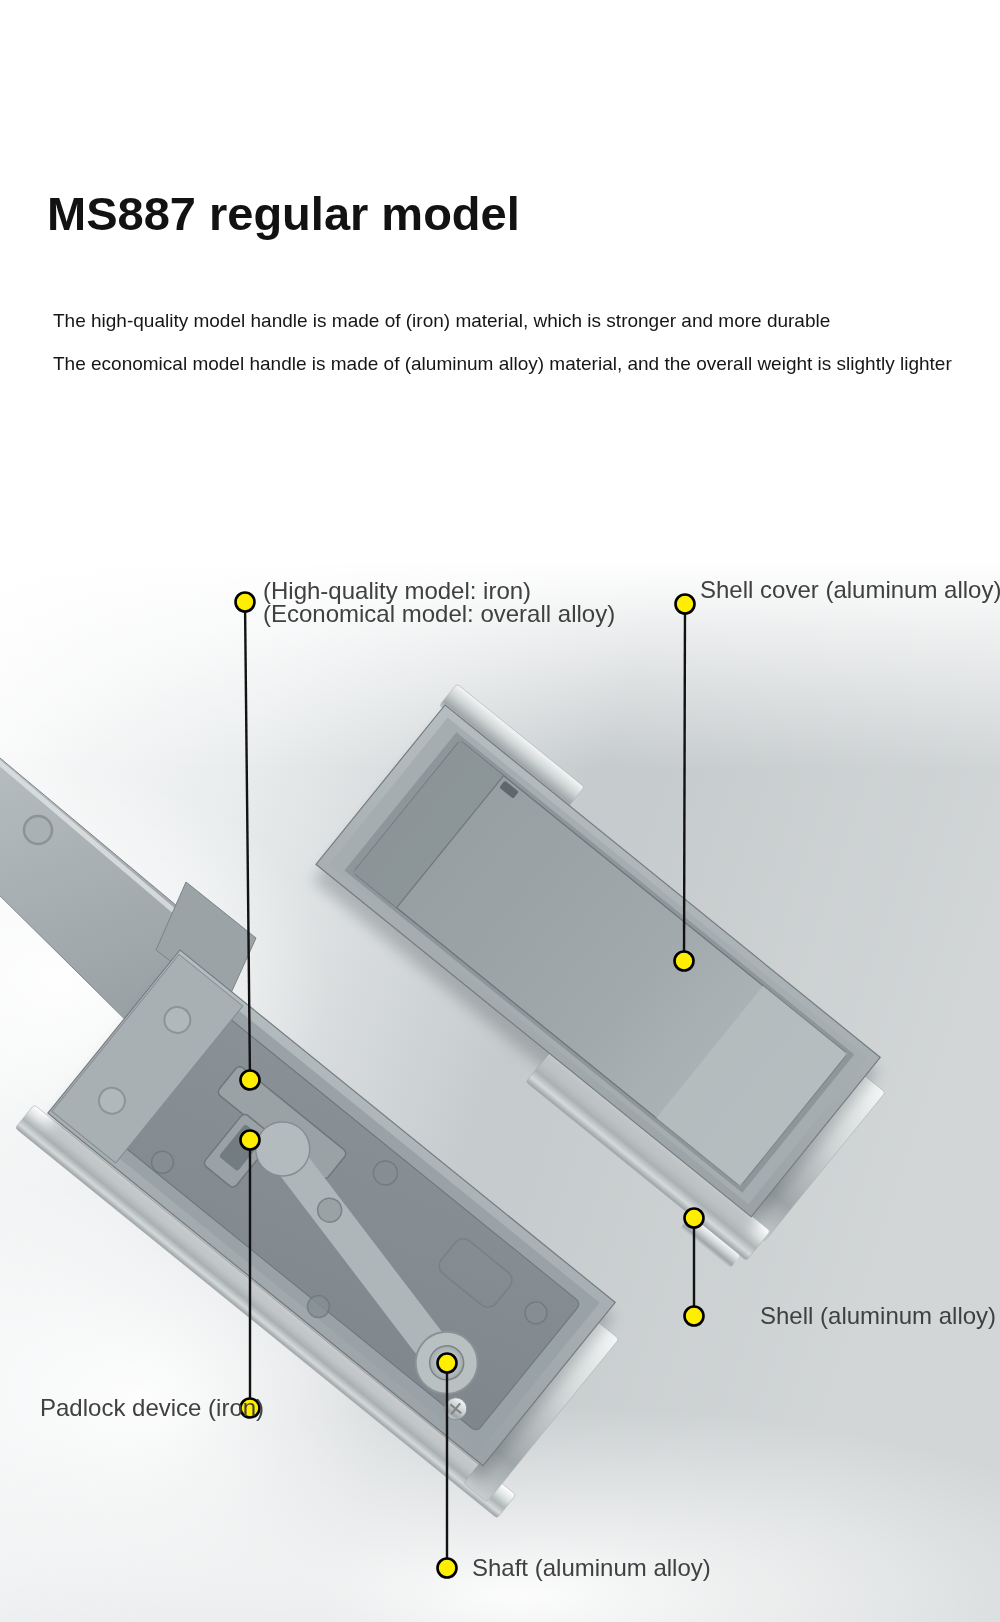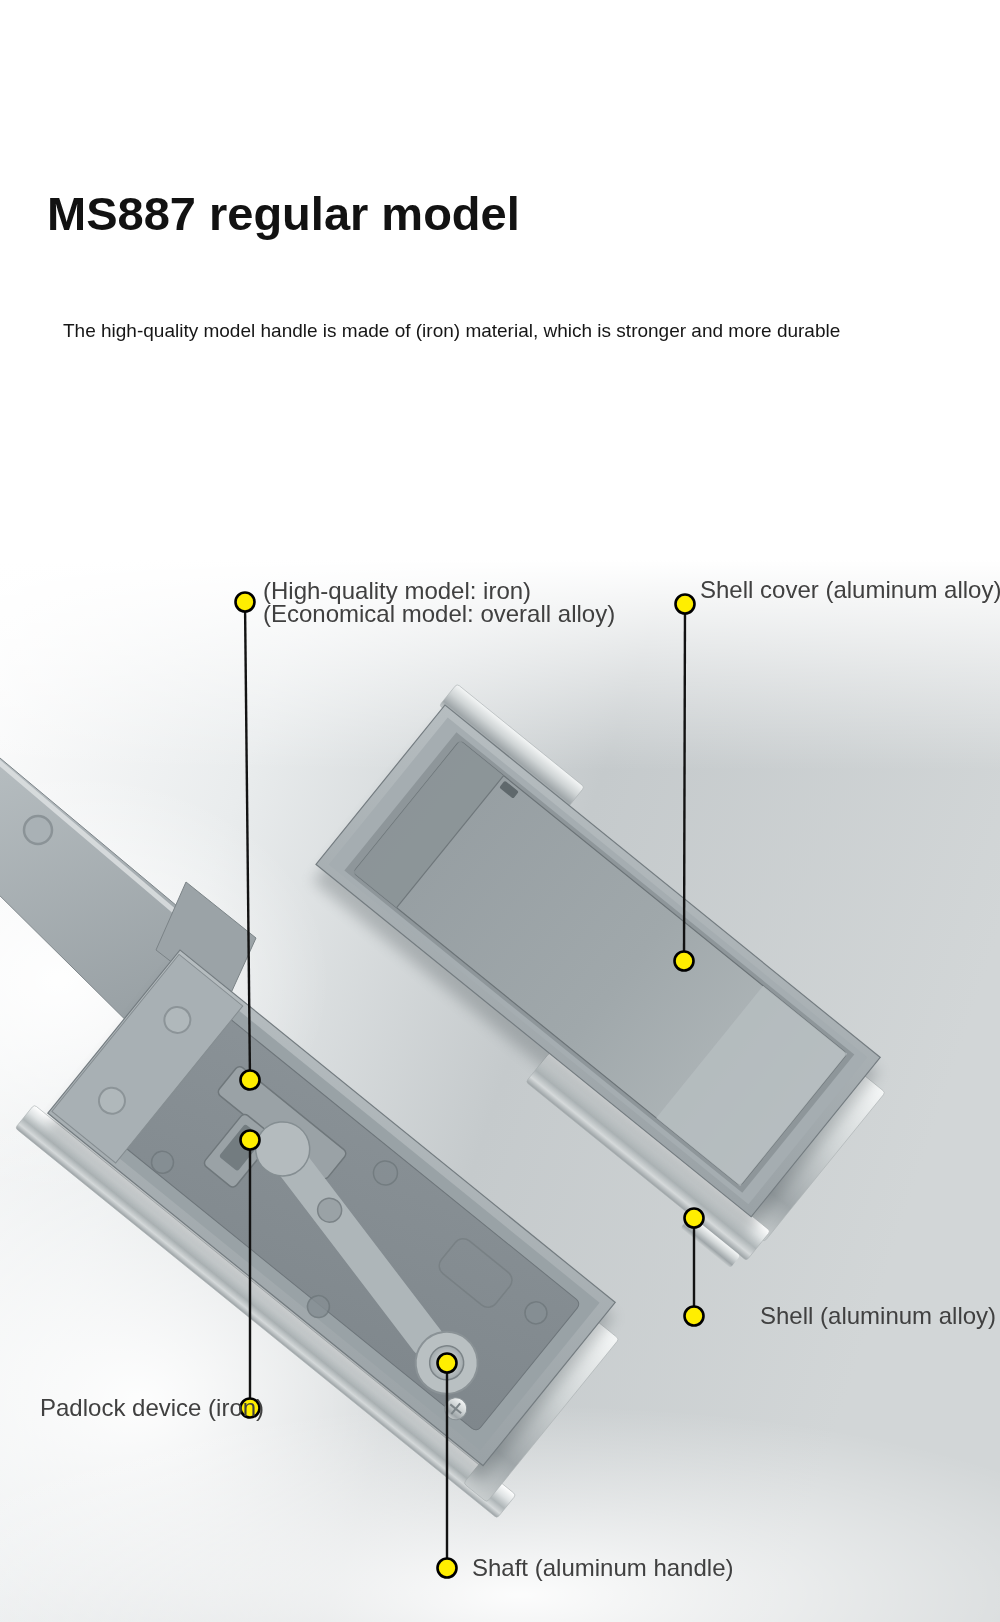--- a/index.html
+++ b/index.html
@@ -1,38 +1,39 @@
 <!DOCTYPE html>
 <html><head>
 <meta charset="utf-8">
 <style>
   html,body{margin:0;padding:0;background:#ffffff;}
   .page{position:relative;width:1000px;height:1622px;background:#ffffff;overflow:hidden;
         font-family:"Liberation Sans",sans-serif;color:#141414;}
   .photo{position:absolute;left:0;top:0;width:1000px;height:1622px;}
   .title{position:absolute;left:47px;top:186px;margin:0;font-size:47px;font-weight:700;color:#121212;}
-  .desc{position:absolute;left:47px;margin:16px;font-size:19px;color:#161616;white-space:nowrap;}
+  .desc{position:absolute;left:47px;margin:6px;font-size:19px;color:#161616;white-space:nowrap;}
   #d1{top:304px}
   #d2{top:347px}
   .callout-label{position:absolute;font-size:24px;line-height:23px;color:#404040;white-space:nowrap;}
   #lbl-handle{left:263px;top:579px;}
   #lbl-flip{left:700px;top:578px;}
   #lbl-shell{left:720px;top:1304px;margin-left:40px;}
   #lbl-padlock{left:40px;top:1396px;width:192px;text-align:left;}
   #lbl-shaft{left:472px;top:1556px;}
   .cline{stroke-width:2.4;fill:none;}
   .marker{stroke:#000000;stroke-width:2.6;}
 </style>
 </head>
 <body>
 
 <div class="page">
 
   <h1 class="title">MS887 regular model</h1>
   <p class="desc" id="d1">The high-quality model handle is made of (iron) material, which is stronger and more durable</p>
+  <p class="desc" id="d2">The economical model handle is made of (aluminum alloy) material, and the overall weight is slightly lighter</p>
 
   <svg class="photo" viewBox="0 0 1000 1622">
     <defs>
       <linearGradient id="bg" x1="0" y1="0" x2="1" y2="0.35">
         <stop offset="0" stop-color="#fdfdfd"></stop>
         <stop offset="0.28" stop-color="#e9eced"></stop>
         <stop offset="0.6" stop-color="#c5cacc"></stop>
         <stop offset="1" stop-color="#d2d6d7"></stop>
       </linearGradient>
       <radialGradient id="glow">
@@ -175,15 +176,15 @@
     </g>
   </svg>
 
   <div class="callout-label" id="lbl-handle">
     <div>(High-quality model: iron)</div>
     <div>(Economical model: overall alloy)</div>
   </div>
   <div class="callout-label" id="lbl-flip">Shell cover (aluminum alloy)</div>
   <div class="callout-label" id="lbl-shell">Shell (aluminum alloy)</div>
   <div class="callout-label" id="lbl-padlock">Padlock device (iron)</div>
-  <div class="callout-label" id="lbl-shaft">Shaft (aluminum handle)</div>
+  <div class="callout-label" id="lbl-shaft">Shaft (aluminum alloy)</div>
 
 </div>
 
 </body></html>

